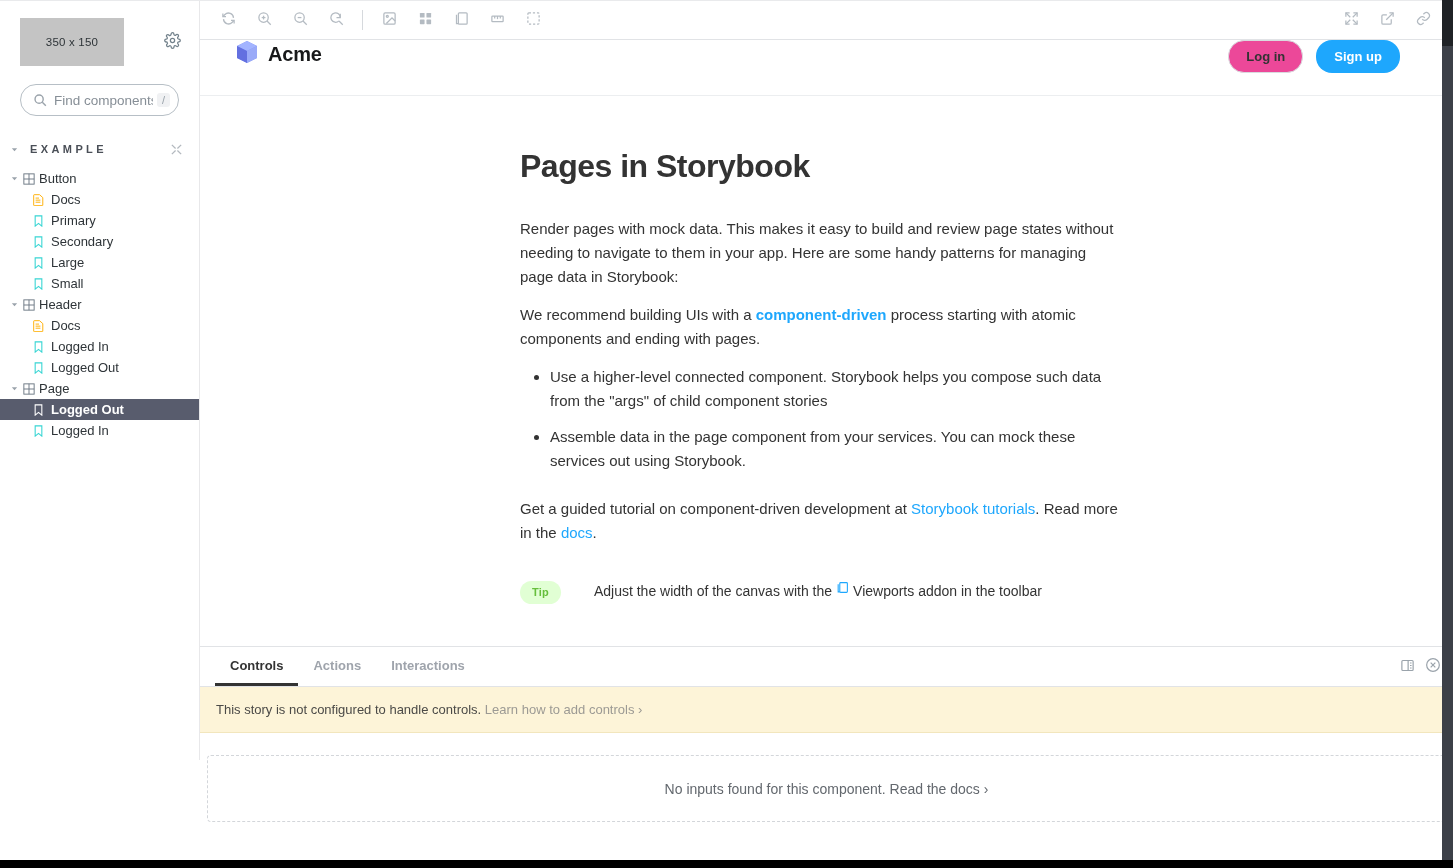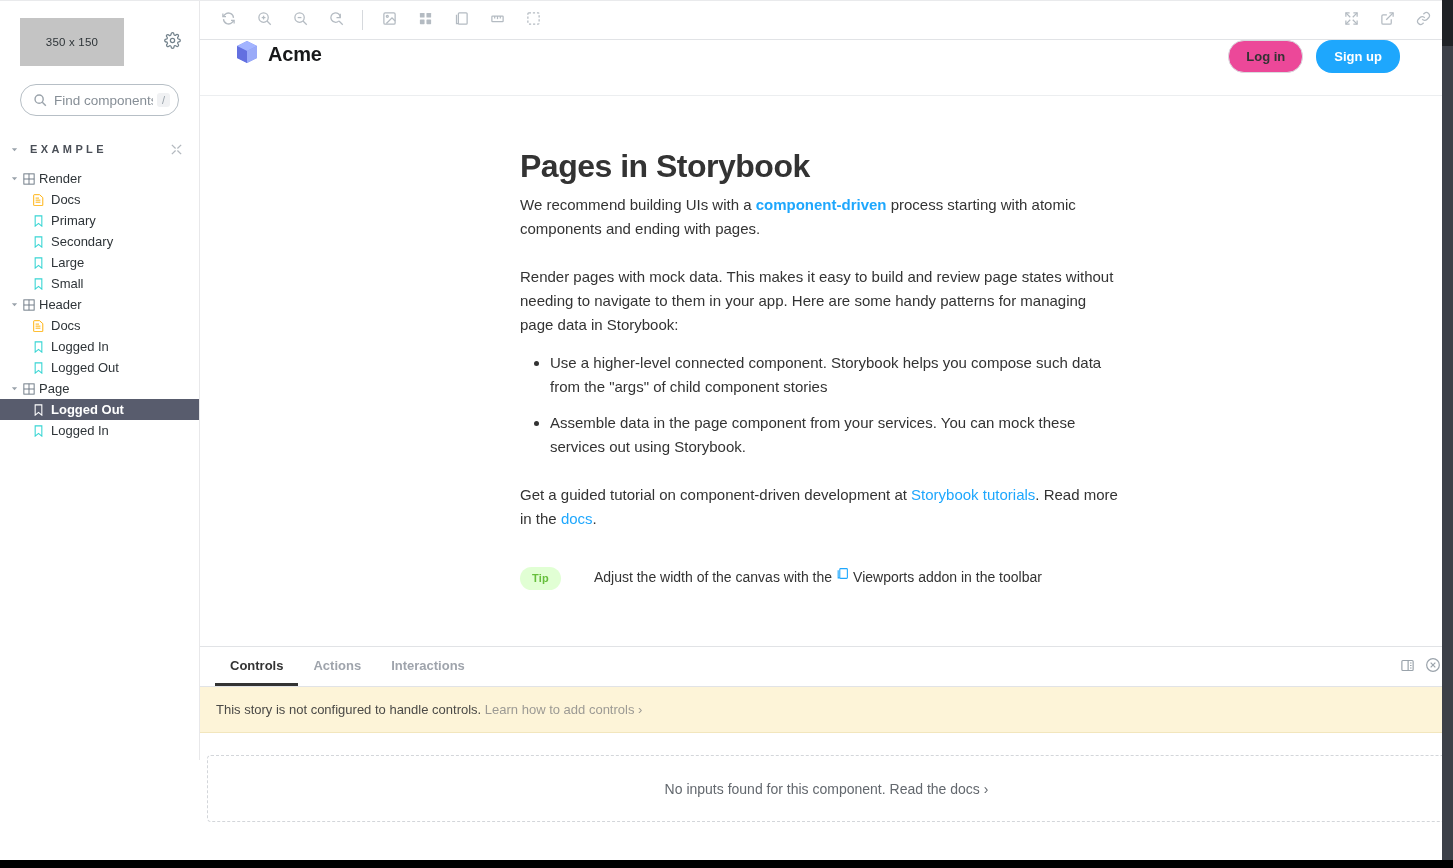--- a/index.html
+++ b/index.html
@@ -124,21 +124,21 @@
   }
   .btn-signup {
     border: none; border-radius: 16px; padding: 9px 18px;
     font-size: 13px; font-weight: bold; color: #fff; cursor: pointer;
     font-family: inherit;
   }
 
   .doc { padding: 52px 0 0 320px; max-width: 100%; }
   .doc h1 {
     font-size: 32px; font-weight: bold; color: #333333;
-    letter-spacing: -0.5px; margin-bottom: 8px;
+    letter-spacing: -0.5px; margin-bottom: 32px;
   }
   .doc p {
     font-size: 15px; line-height: 24px; color: #333333;
     max-width: 600px; margin-bottom: 14px;
   }
   .doc a { color: #1ea7fd; text-decoration: none; }
   .doc a.strong { font-weight: bold; }
   .doc ul { margin: 14px 0 14px 0; padding-left: 30px; max-width: 610px; }
   .doc li { font-size: 15px; line-height: 24px; color: #333333; margin-bottom: 12px; }
   .doc li::marker { color: #333; }
@@ -255,21 +255,21 @@
                 <path d="M2 3.5h6L5 7z"></path>
               </svg>
             </span>
             <span class="t-ico comp-ico">
               <svg width="12" height="12" viewBox="0 0 14 14" fill="none" stroke="currentColor" stroke-width="1.1">
                 <rect x="1" y="1" width="12" height="12"></rect>
                 <line x1="7" y1="1" x2="7" y2="13"></line>
                 <line x1="1" y1="7" x2="13" y2="7"></line>
               </svg>
             </span>
-            <span class="t-lbl">Render</span>
+            <span class="t-lbl">Button</span>
           </div>
           <div class="t-row docs">
             <span class="t-ico docs-ico">
               <svg width="11" height="12" viewBox="0 0 12 14" fill="currentColor">
                 <path d="M1 .8h6.2L11 4.2V13a.6.6 0 0 1-.6.6H1A.6.6 0 0 1 .4 13V1.4A.6.6 0 0 1 1 .8z" fill="none" stroke="currentColor" stroke-width="1.1"></path>
                 <rect x="2.6" y="4.2" width="4" height="1.1"></rect>
                 <rect x="2.6" y="6.6" width="5.6" height="1.1"></rect>
                 <rect x="2.6" y="9" width="5.6" height="1.1"></rect>
               </svg>
             </span>
@@ -523,25 +523,25 @@
         </div>
         <div class="hdr-actions">
           <button class="btn-login">Log in</button>
           <button class="btn-signup" id="signup-btn" style="background: rgb(30, 167, 253);">Sign up</button>
         </div>
       </header>
 
       <article class="doc">
         <h1>Pages in Storybook</h1>
 
+        <p style="margin-top:24px">Render pages with mock data. This makes it easy to build and review page states without needing to navigate to them in your app. Here are some handy patterns for managing page data in Storybook:</p>
+
         <p>
           <span>We recommend building UIs with a </span><a href="#" class="strong">component-driven</a><span> process starting with atomic components and ending with pages.</span>
         </p>
-
-        <p style="margin-top:24px">Render pages with mock data. This makes it easy to build and review page states without needing to navigate to them in your app. Here are some handy patterns for managing page data in Storybook:</p>
 
         <ul id="bullets">
             <li>Use a higher-level connected component. Storybook helps you compose such data from the "args" of child component stories</li>
             <li>Assemble data in the page component from your services. You can mock these services out using Storybook.</li>
           </ul>
 
         <p style="margin-top:24px">
           <span>Get a guided tutorial on component-driven development at </span><a href="#">Storybook tutorials</a><span>. Read more in the </span><a href="#">docs</a><span>.</span>
         </p>
 

